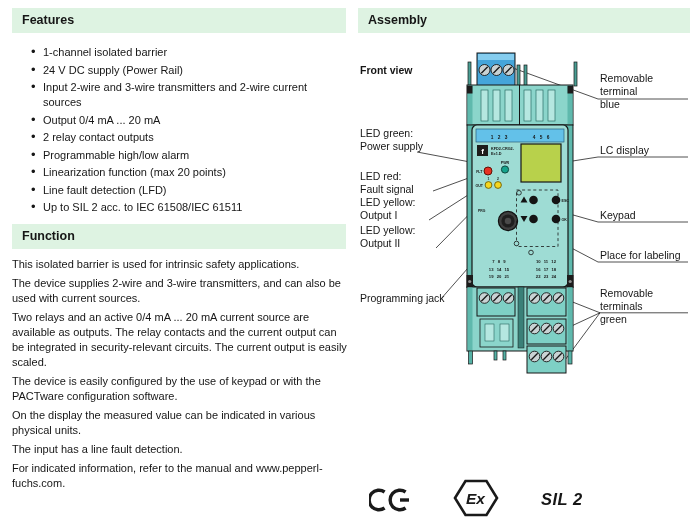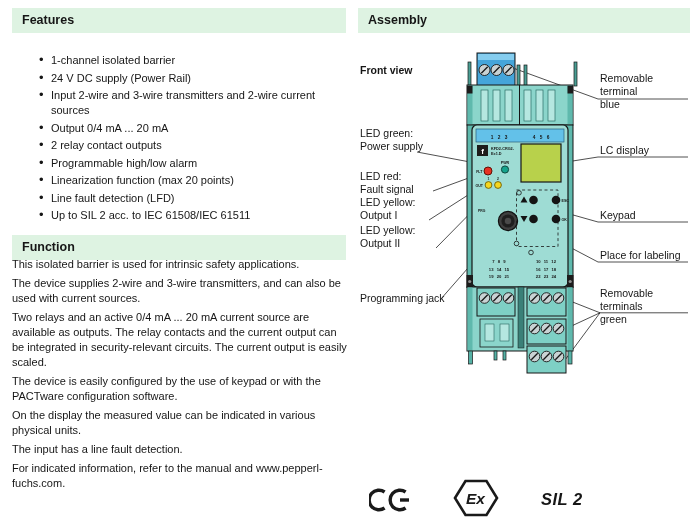--- a/index.html
+++ b/index.html
@@ -1,20 +1,20 @@
 <!DOCTYPE html>
 <html><head>
 <meta charset="utf-8">
 <style>
   html,body{margin:0;padding:0;background:#fff;}
   .page{position:relative;width:693px;height:527px;background:#ffffff;overflow:hidden;
         font-family:"Liberation Sans", sans-serif;color:#161616;}
   .sec-hdr{position:absolute;height:25px;background:#def3e2;font-weight:bold;font-size:12.5px;
            line-height:25px;padding-left:10px;box-sizing:border-box;}
-  .feat-list{position:absolute;left:26px;top:41px;width:314px;margin:12px;padding:0;list-style:none;
+  .feat-list{position:absolute;left:26px;top:41px;width:314px;margin:4px;padding:0;list-style:none;
              font-size:11px;line-height:15px;}
   .feat-list li{margin-bottom:2.5px;padding-left:13px;position:relative;}
   .feat-list li::before{content:"\2022";position:absolute;left:1px;top:-1px;font-size:13px;}
   .func-text{position:absolute;left:12px;top:257px;width:336px;font-size:11px;line-height:15px;}
   .func-text p{margin:0 0 4px 0;}
   .lbl{position:absolute;font-size:10.5px;line-height:13px;}
   .bold{font-weight:bold;text-align:right;}
   .fig-svg{position:absolute;left:355px;top:40px;}
   .cert-svg{position:absolute;}
   .sil{position:absolute;left:541px;top:490px;font-size:16.5px;font-weight:bold;font-style:italic;
@@ -35,21 +35,21 @@
     <li>24 V DC supply (Power Rail)</li>
     <li>Input 2-wire and 3-wire transmitters and 2-wire current sources</li>
     <li>Output 0/4 mA ... 20 mA</li>
     <li>2 relay contact outputs</li>
     <li>Programmable high/low alarm</li>
     <li>Linearization function (max 20 points)</li>
     <li>Line fault detection (LFD)</li>
     <li>Up to SIL 2 acc. to IEC 61508/IEC 61511</li>
   </ul>
 
-  <div class="sec-hdr" style="left:12px;top:224px;width:334px;margin-top:11px;">
+  <div class="sec-hdr" style="left:12px;top:224px;width:334px;">
     <span>Function</span>
   </div>
 
   <div class="func-text">
     <p>This isolated barrier is used for intrinsic safety applications.</p>
     <p>The device supplies 2-wire and 3-wire transmitters, and can also be used with current sources.</p>
     <p>Two relays and an active 0/4 mA ... 20 mA current source are available as outputs. The relay contacts and the current output can be integrated in security-relevant circuits. The current output is easily scaled.</p>
     <p>The device is easily configured by the use of keypad or with the PACTware configuration software.</p>
     <p>On the display the measured value can be indicated in various physical units.</p>
     <p>The input has a line fault detection.</p>

